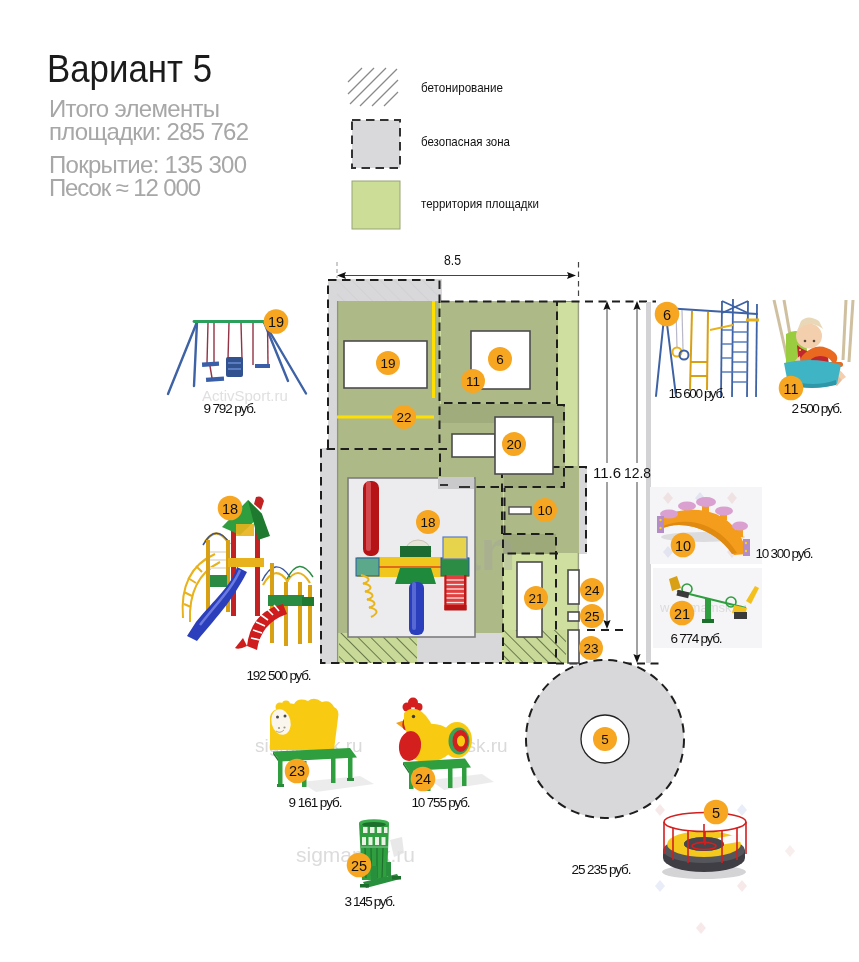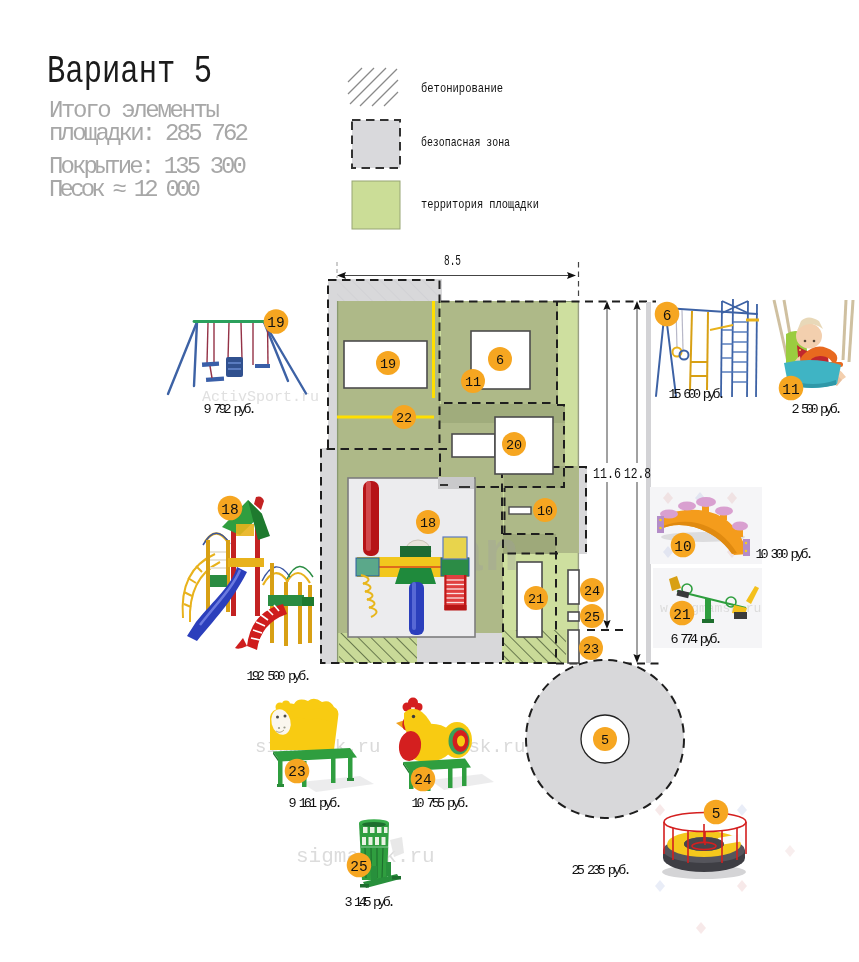--- a/index.html
+++ b/index.html
@@ -1,17 +1,17 @@
 <!DOCTYPE html>
 <html><head>
 <meta charset="utf-8">
 <style>
   html,body{margin:0;padding:0;background:#fff;}
   #page{position:relative;width:859px;height:962px;background:#fff;overflow:hidden;
-        font-family:Liberation Mono, monospace;}
+        font-family:Liberation Sans, sans-serif;}
   svg{position:absolute;left:0;top:0;}
 </style>
 </head>
 <body>
 <div id="page">
 <svg width="859" height="962" viewBox="0 0 859 962">
   <defs>
     <pattern id="hatchG" width="9" height="9" patternTransform="rotate(-45)" patternUnits="userSpaceOnUse">
       <rect width="9" height="9" fill="none"></rect>
       <line x1="0" y1="0" x2="0" y2="9" stroke="#55653f" stroke-width="1.7"></line>

